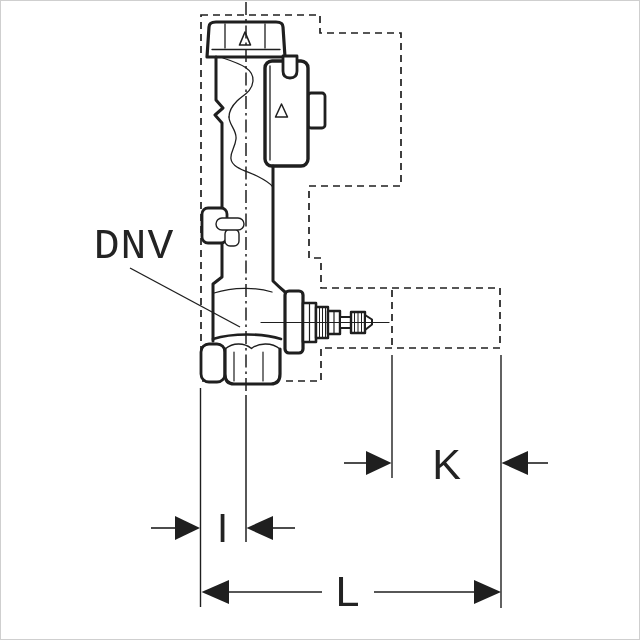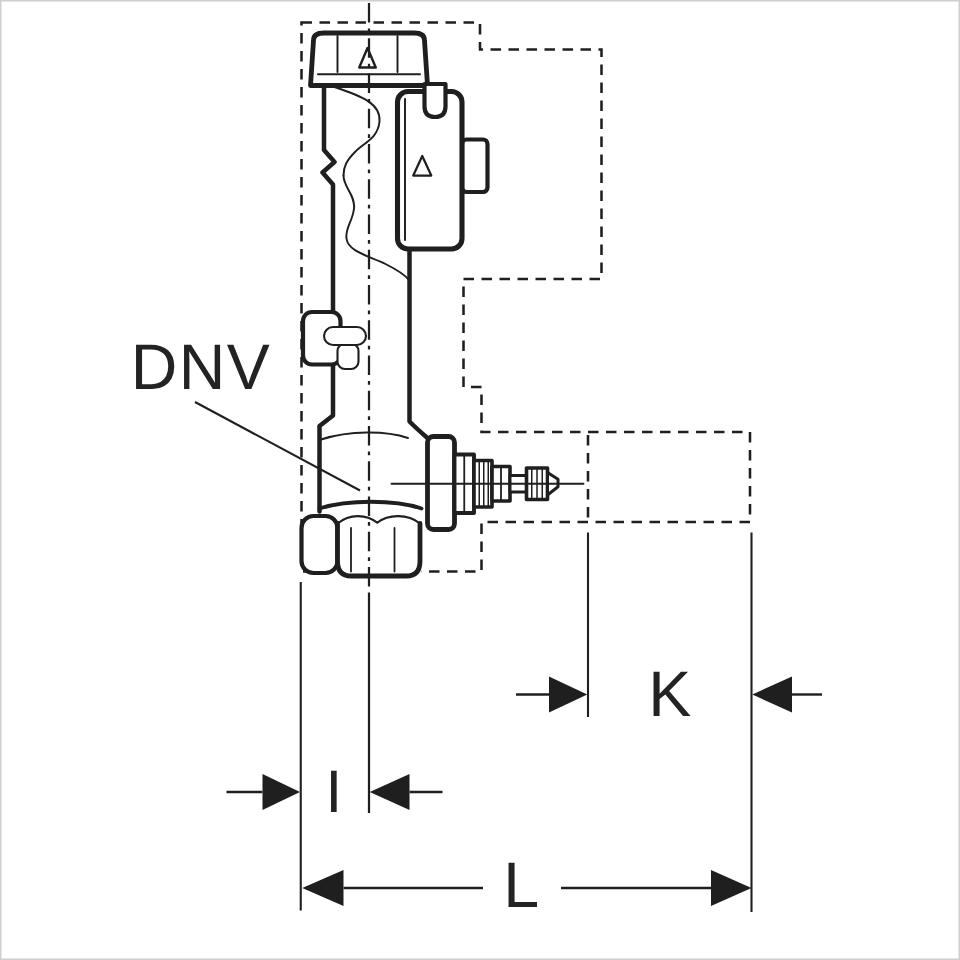--- a/index.html
+++ b/index.html
@@ -116,18 +116,18 @@
 
       <g stroke-width="1.6">
         <polygon points="201.5,592 229,580 229,604" fill="#1f1f1f" stroke="none"></polygon>
         <path d="M229,592 H322"></path>
         <path d="M374,592 H474"></path>
         <polygon points="474,580 474,604 501,592" fill="#1f1f1f" stroke="none"></polygon>
       </g>
     </g>
   </svg>
 
-  <div class="lbl" style="left:134px;top:246px;">DNV</div>
+  <div class="lbl" style="left:134px;top:246px;font-family:Liberation Mono, monospace;">DNV</div>
   <div class="lbl" style="left:447px;top:464px;">K</div>
   <div class="lbl small" style="left:223px;top:528px;">I</div>
   <div class="lbl" style="left:348px;top:591px;">L</div>
 
 </div>
 
 </body></html>

